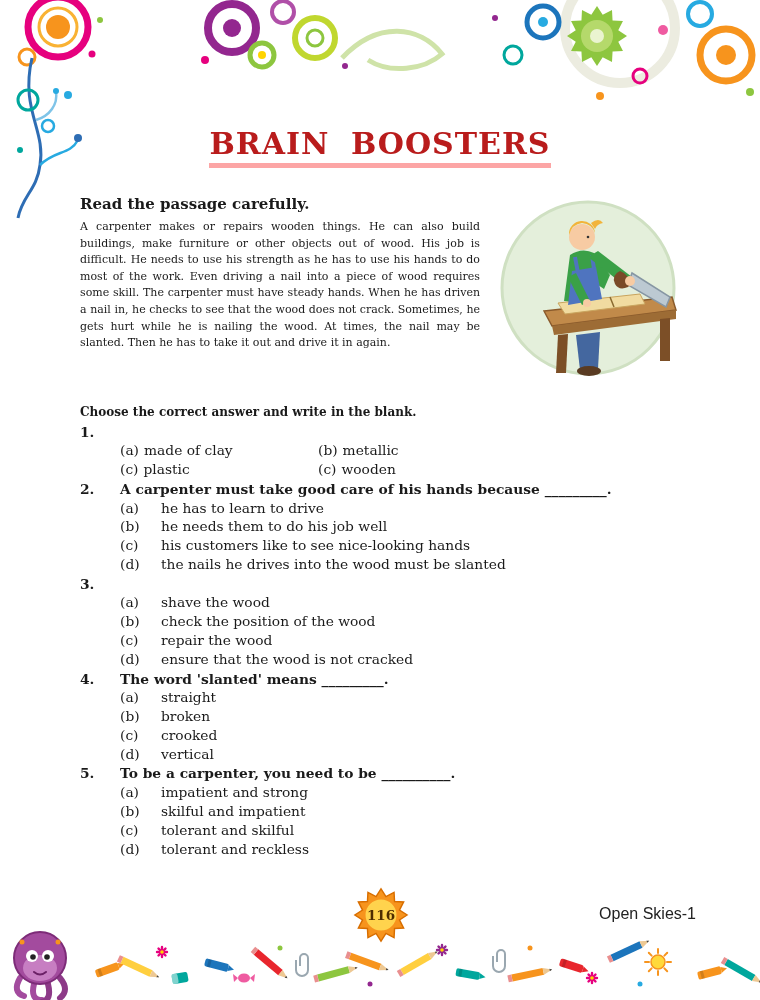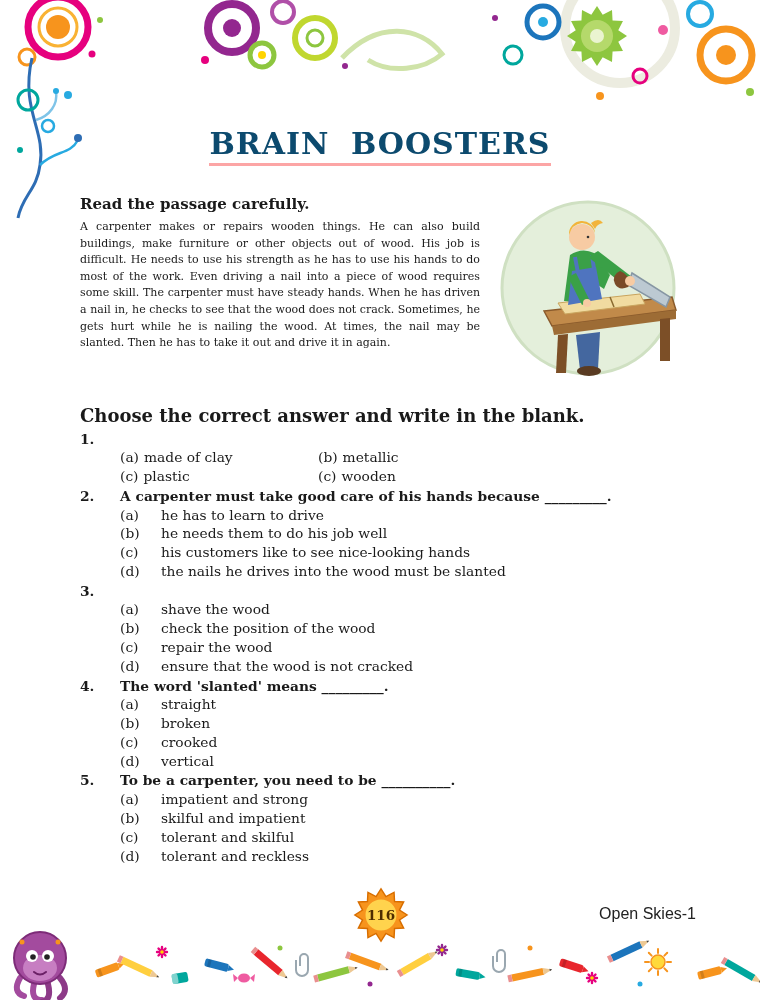--- a/index.html
+++ b/index.html
@@ -3,31 +3,31 @@
 <meta charset="utf-8">
 <style>
   html,body{margin:0;padding:0;background:#f0f0f0;}
   .page{position:relative;width:760px;height:1000px;background:#ffffff;overflow:hidden;
         font-family:"DejaVu Serif",serif;color:#1a1a1a;margin:0 auto;}
   .deco{position:absolute;pointer-events:none;}
   .deco-top{top:0;left:0;}
   .deco-bottom{bottom:0;left:0;}
 
   .title-wrap{position:absolute;top:128px;left:0;right:0;text-align:center;}
-  .page-title{display:inline-block;font-size:30px;font-weight:bold;color:#0c4a6e;
-              letter-spacing:1px;word-spacing:10px;border-bottom:3px solid #fca5a5;
+  .page-title{display:inline-block;font-size:30px;font-weight:bold;color:#b91c1c;
+              letter-spacing:1px;word-spacing:10px;border-bottom:5px solid #fca5a5;
               padding-bottom:3px;line-height:1.05;}
 
   .content{position:absolute;top:195px;left:80px;width:604px;}
   .figure{float:right;width:192px;height:186px;margin:-2px 0 6px 12px;}
   .passage-heading{font-weight:bold;font-size:15px;margin:0 0 6px 0;}
   .passage-body{text-align:justify;font-size:11px;line-height:16.6px;margin:0;}
 
   .quiz{clear:both;padding-top:20px;}
-  .quiz-heading{font-weight:bold;font-size:18px;margin:0;}
+  .quiz-heading{font-weight:bold;font-size:12px;margin:0;}
   .q-head{display:flex;font-weight:bold;font-size:13.8px;line-height:14.2px;margin-top:5.5px;}
   .q-num{width:40px;flex:none;}
   .options{margin-left:40px;font-size:13.8px;line-height:14.2px;}
   .option{display:flex;margin-top:4.6px;}
   .options.list .opt-label{width:41px;flex:none;}
   .options.grid{display:grid;grid-template-columns:198px auto;}
   .options.grid .opt-label{margin-right:5px;flex:none;}
 
   .badge{position:absolute;left:352px;top:886px;width:58px;height:58px;text-align:right;}
   .book-title{position:absolute;right:64px;top:905px;font-family:"Liberation Sans",sans-serif;

